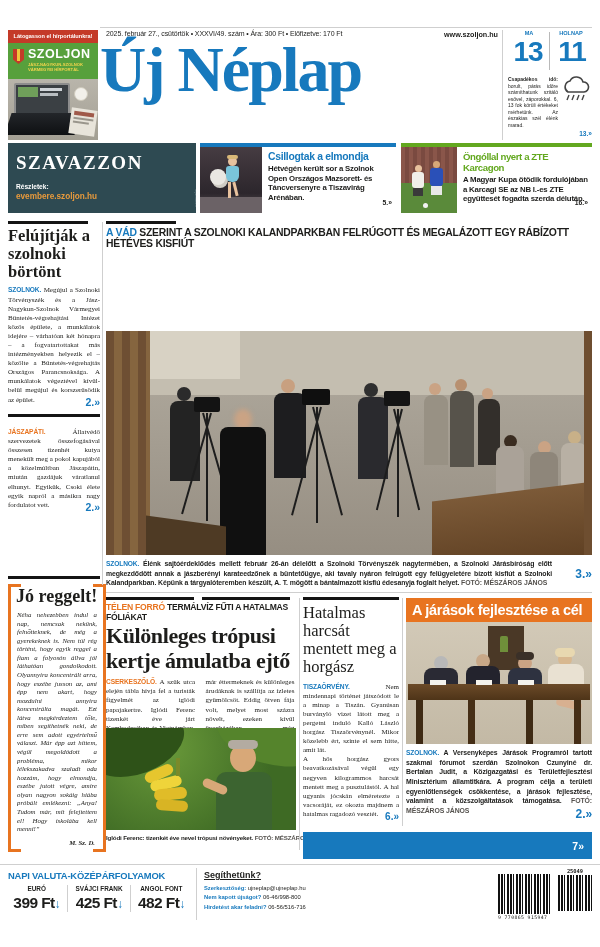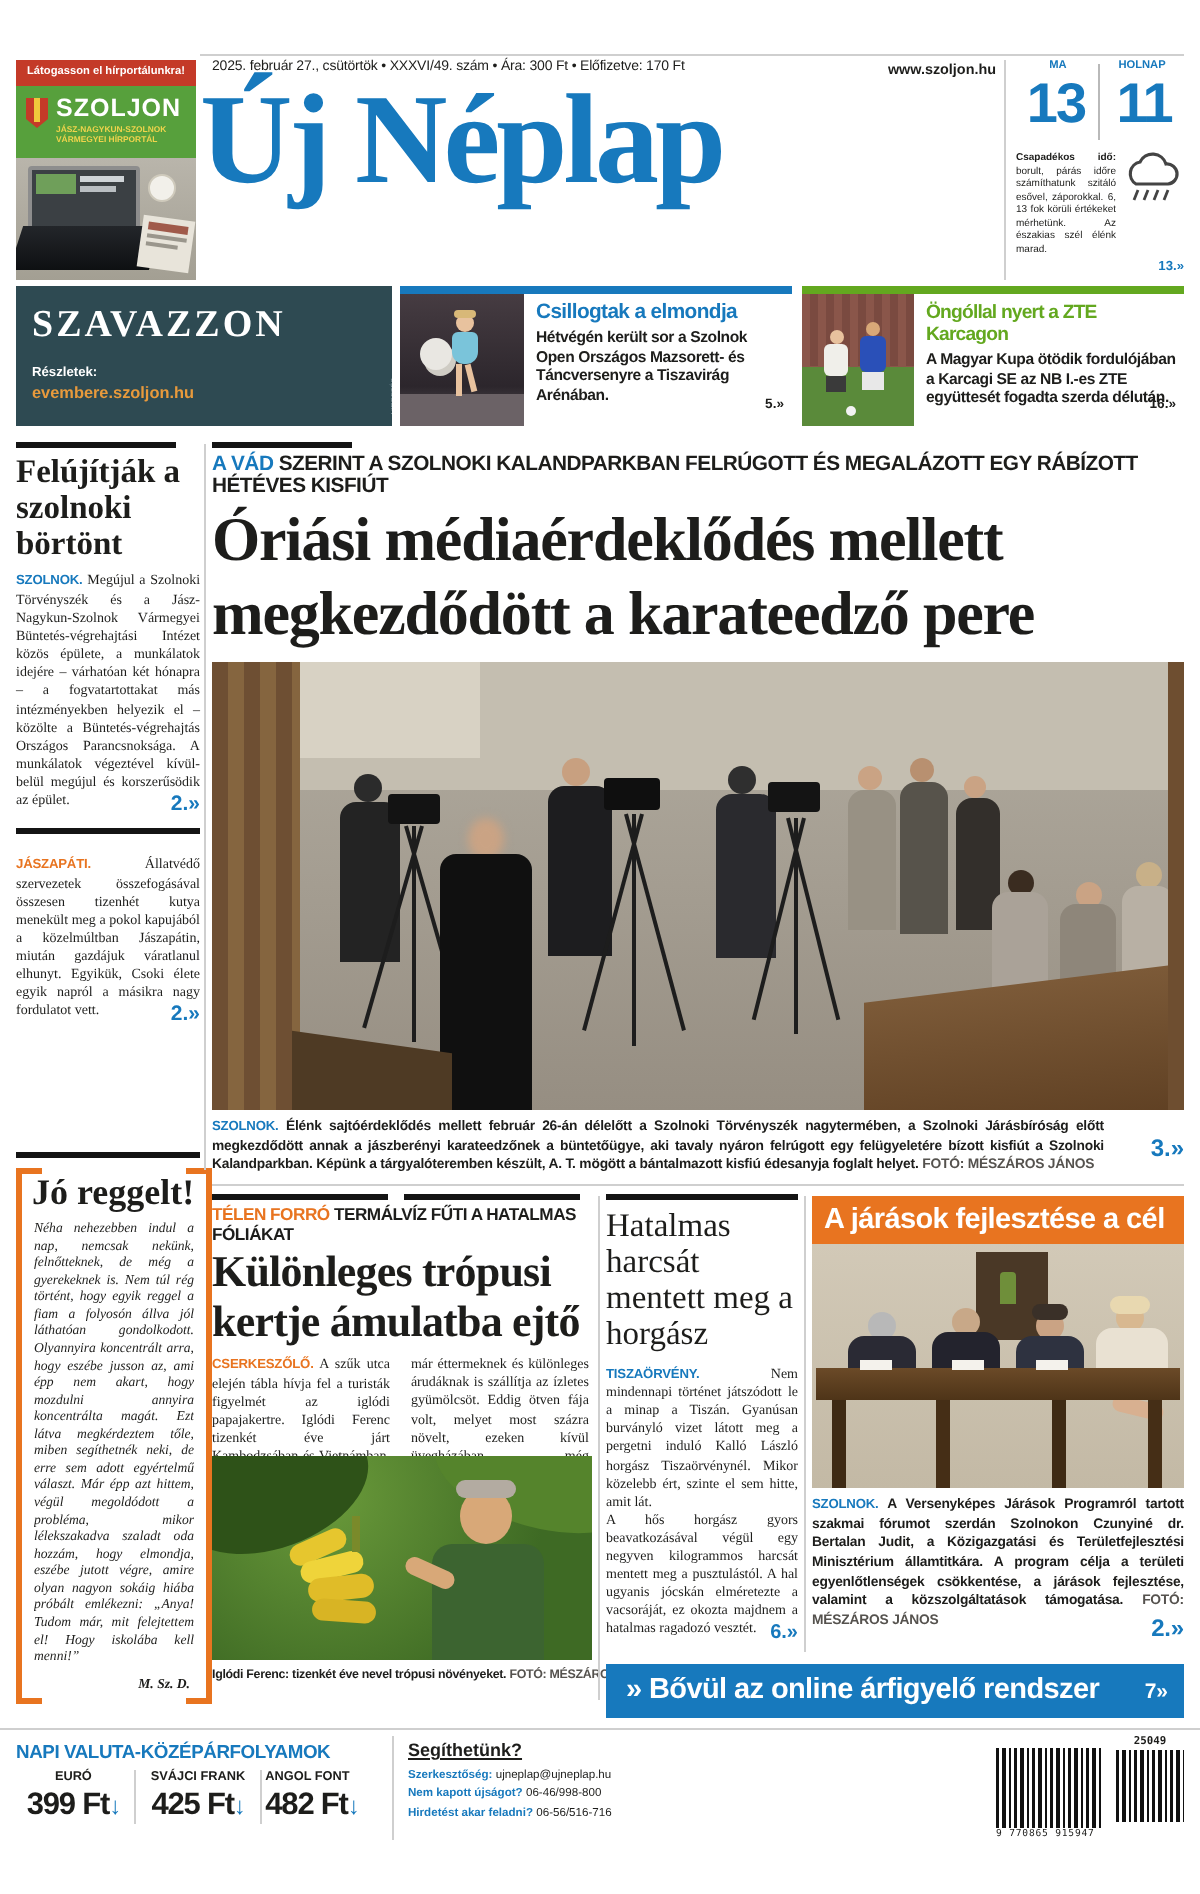--- a/index.html
+++ b/index.html
@@ -155,21 +155,20 @@
   </div>
 
   <div class="vline" style="left:102px;top:222px;height:363px;"></div>
 
   <div class="topbar" style="left:106px;top:221px;width:70px;"></div>
   <div class="abs" style="left:106px;top:227px;width:486px;">
     <div class="kicker" style="font-size:10.4px;">
       <span class="blue">A VÁD</span>
       <span>SZERINT A SZOLNOKI KALANDPARKBAN FELRÚGOTT ÉS MEGALÁZOTT EGY RÁBÍZOTT HÉTÉVES KISFIÚT</span>
     </div>
-    <div class="headline" style="margin-top:3px;font-size:31px;line-height:1.18;letter-spacing:-0.6px;">Óriási médiaérdeklődés mellett megkezdődött a karateedző pere</div>
   </div>
 
   <div class="abs" style="left:106px;top:331px;width:486px;height:224px;background:linear-gradient(#b2aca0,#968e82);overflow:hidden;">
     <div class="abs" style="left:0;top:0;width:44px;height:224px;background:repeating-linear-gradient(90deg,#6e4f33 0 8px,#85653f 8px 16px);"></div>
     <div class="abs" style="left:44px;top:0;width:442px;height:64px;background:#c4beb0;"></div>
     <div class="abs" style="left:44px;top:0;width:90px;height:48px;background:#d8d2c4;"></div>
 
     <div class="abs">
       <div class="abs fig-body" style="left:64px;top:70px;width:30px;height:80px;background:#232323;"></div>
       <div class="abs circ" style="left:71px;top:56px;width:14px;height:14px;background:#2b2b2b;"></div>
@@ -316,40 +315,39 @@
       <div class="cap">
         <span class="lead-in blue">SZOLNOK.</span>
         <span>A Versenyképes Járások Programról tartott szakmai fórumot szerdán Szolnokon Czunyiné dr. Bertalan Judit, a Közigazgatási és Területfejlesztési Minisztérium államtitkára. A program célja a területi egyenlőtlenségek csökkentése, a járások fejlesztése, valamint a közszolgáltatások támogatása.</span>
         <span class="credit">FOTÓ: MÉSZÁROS JÁNOS</span>
         <span class="ref" style="font-size:12px;float:right;">2.»</span>
       </div>
     </div>
   </div>
 
   <div class="abs" style="left:303px;top:832px;width:289px;height:27px;background:#1779bd;color:#fff;">
-    <span class="abs bold" style="left:10px;top:5px;font-size:14.5px;letter-spacing:-0.3px;">» Bővül az online árfigyelő rendszer</span>
     <span class="abs bold" style="right:8px;top:8px;font-size:10.5px;">7»</span>
   </div>
 
   <div class="hline" style="left:0;top:864px;width:600px;"></div>
 
   <div class="abs" style="left:8px;top:870px;width:182px;">
     <div class="blue bold" style="font-size:9.4px;letter-spacing:-0.2px;">NAPI VALUTA-KÖZÉPÁRFOLYAMOK</div>
     <div style="display:flex;margin-top:4px;">
       <div style="width:58px;text-align:center;">
         <div class="dark bold" style="font-size:6.4px;">EURÓ</div>
         <div class="dark bold" style="font-size:15.5px;letter-spacing:-0.6px;margin-top:2px;"><span>399 Ft</span><span class="blue" style="font-size:12px;">↓</span></div>
       </div>
       <div style="width:1px;background:#cfcfcf;margin:0 2px;"></div>
       <div style="width:58px;text-align:center;">
         <div class="dark bold" style="font-size:6.4px;">SVÁJCI FRANK</div>
         <div class="dark bold" style="font-size:15.5px;letter-spacing:-0.6px;margin-top:2px;"><span>425 Ft</span><span class="blue" style="font-size:12px;">↓</span></div>
       </div>
       <div style="width:1px;background:#cfcfcf;margin:0 2px;"></div>
-      <div style="width:58px;">
+      <div style="width:58px;text-align:center;">
         <div class="dark bold" style="font-size:6.4px;">ANGOL FONT</div>
         <div class="dark bold" style="font-size:15.5px;letter-spacing:-0.6px;margin-top:2px;"><span>482 Ft</span><span class="blue" style="font-size:12px;">↓</span></div>
       </div>
     </div>
   </div>
 
   <div class="vline" style="left:196px;top:868px;height:52px;"></div>
 
   <div class="abs" style="left:204px;top:870px;width:102px;">
     <div class="dark bold" style="font-size:9px;text-decoration:underline;">Segíthetünk?</div>

